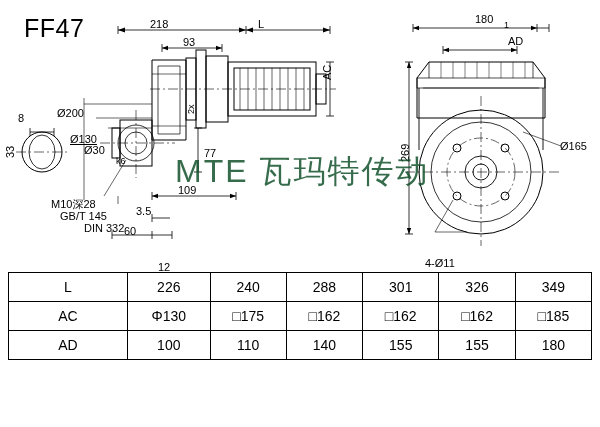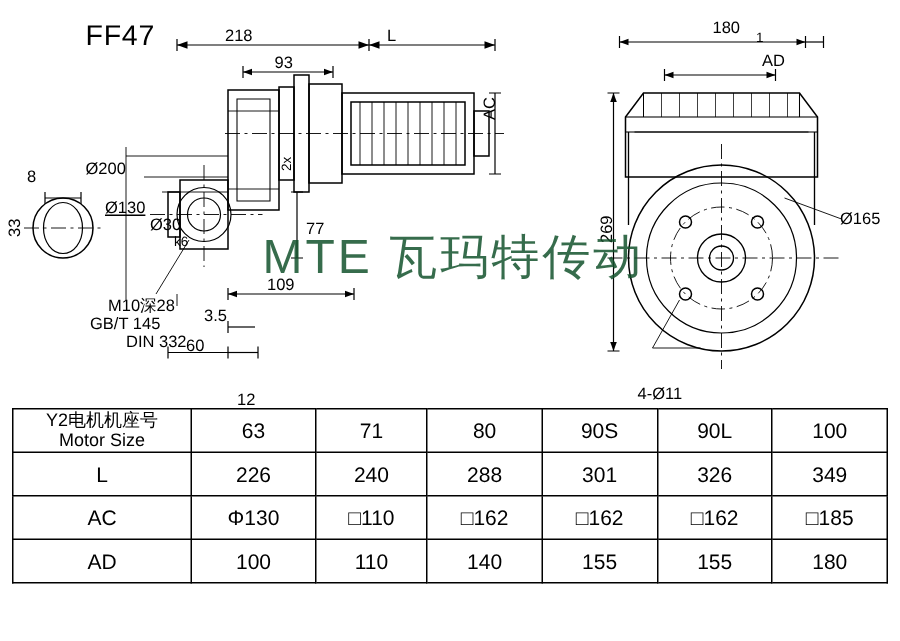--- a/index.html
+++ b/index.html
@@ -1,21 +1,21 @@
 <!DOCTYPE html>
 <html><head>
 <meta charset="utf-8">
 <style>
   html,body{margin:0;padding:0;}
   body{width:600px;height:427px;background:#fff;font-family:"Liberation Sans",sans-serif;color:#000;overflow:hidden;}
   #root{position:relative;width:600px;height:427px;}
   .abs{position:absolute;}
   .txt{font-size:11px;line-height:1;white-space:nowrap;}
   .tiny{font-size:9px;}
-  .title{font-size:19px;font-weight:normal;letter-spacing:0.5px;margin-left:33px;}
+  .title{font-size:25px;font-weight:normal;letter-spacing:0.5px;}
   svg{display:block;}
   
   #spec-table{position:absolute;left:8px;top:272px;width:584px;border-collapse:collapse;}
   #spec-table td{border:1px solid #000;text-align:center;font-size:14px;height:28px;padding:0;}
   #spec-table td.lab{width:118px;font-size:13px;line-height:13px;}
   #spec-table td.lab2{width:118px;font-size:14px;}
   .cn{font-size:12px;}
   .wm{position:absolute;left:175px;top:150px;font-size:32px;font-weight:normal;color:#14532d;letter-spacing:2px;opacity:.85;}
 </style>
 </head>
@@ -101,29 +101,29 @@
   </svg>
 
   <div class="abs txt" style="left:150px;top:19px;">218</div>
   <div class="abs txt" style="left:258px;top:19px;">L</div>
   <div class="abs txt" style="left:183px;top:37px;">93</div>
   <div class="abs txt" style="left:322px;top:80px;transform:rotate(-90deg);transform-origin:left top;">AC</div>
   <div class="abs txt" style="left:18px;top:113px;">8</div>
   <div class="abs txt" style="left:5px;top:158px;transform:rotate(-90deg);transform-origin:left top;">33</div>
   <div class="abs txt" style="left:57px;top:108px;">Ø200</div>
   <div class="abs txt" style="left:70px;top:134px;text-decoration:underline;">Ø130</div>
-  <div class="abs txt" style="left:84px;top:145px;margin-left:16px;">Ø30</div>
+  <div class="abs txt" style="left:84px;top:145px;">Ø30</div>
   <div class="abs tiny" style="left:116px;top:156px;">k6</div>
   <div class="abs tiny" style="left:186px;top:114px;transform:rotate(-90deg);transform-origin:left top;">2x</div>
   <div class="abs txt" style="left:204px;top:148px;">77</div>
   <div class="abs txt" style="left:178px;top:185px;">109</div>
   <div class="abs txt" style="left:136px;top:206px;">3.5</div>
   <div class="abs txt" style="left:124px;top:226px;">60</div>
   <div class="abs txt" style="left:158px;top:226px;margin-top:36px;">12</div>
-  <div class="abs txt" style="left:72px;top:199px;text-align:right;">M10深28</div>
+  <div class="abs txt" style="left:51px;top:199px;text-align:right;">M10深28</div>
   <div class="abs txt" style="left:60px;top:211px;">GB/T 145</div>
   <div class="abs txt" style="left:60px;top:223px;padding-left:24px;">DIN 332</div>
 
   <svg class="abs" style="left:395px;top:0px;" width="205" height="270">
     <g fill="none" stroke="#000" stroke-width="1">
 
       <path d="M18 28 H142" stroke-width="0.8"></path>
       <path d="M18 24 V32 M142 24 V32" stroke-width="0.8"></path>
       <path d="M18 28 l6 -2.2 v4.4 z" fill="#000" stroke="none"></path>
       <path d="M142 28 l-6 -2.2 v4.4 z" fill="#000" stroke="none"></path>
@@ -173,45 +173,33 @@
   <div class="abs tiny" style="left:504px;top:20px;">1</div>
   <div class="abs txt" style="left:508px;top:36px;">AD</div>
   <div class="abs txt" style="left:400px;top:162px;transform:rotate(-90deg);transform-origin:left top;">269</div>
   <div class="abs txt" style="left:560px;top:141px;">Ø165</div>
   <div class="abs txt" style="left:425px;top:234px;margin-top:24px;">4-Ø11</div>
 
   <div class="wm">MTE 瓦玛特传动</div>
 
   <table id="spec-table">
     <tbody>
-        <tr>
-      <td class="lab">
-        <div class="cn">Y2电机机座号</div>
-        <div class="cn">Motor Size</div>
-      </td>
-      <td>63</td>
-      <td>71</td>
-      <td>80</td>
-      <td>90S</td>
-      <td>90L</td>
-      <td>100</td>
-    </tr>
     <tr>
       <td class="lab2">L</td>
       <td>226</td>
       <td>240</td>
       <td>288</td>
       <td>301</td>
       <td>326</td>
       <td>349</td>
     </tr>
     <tr>
       <td class="lab2">AC</td>
       <td>Φ130</td>
-      <td>□110</td>
+      <td>□175</td>
       <td>□162</td>
       <td>□162</td>
       <td>□162</td>
       <td>□185</td>
     </tr>
     <tr>
       <td class="lab2">AD</td>
       <td>100</td>
       <td>110</td>
       <td>140</td>

